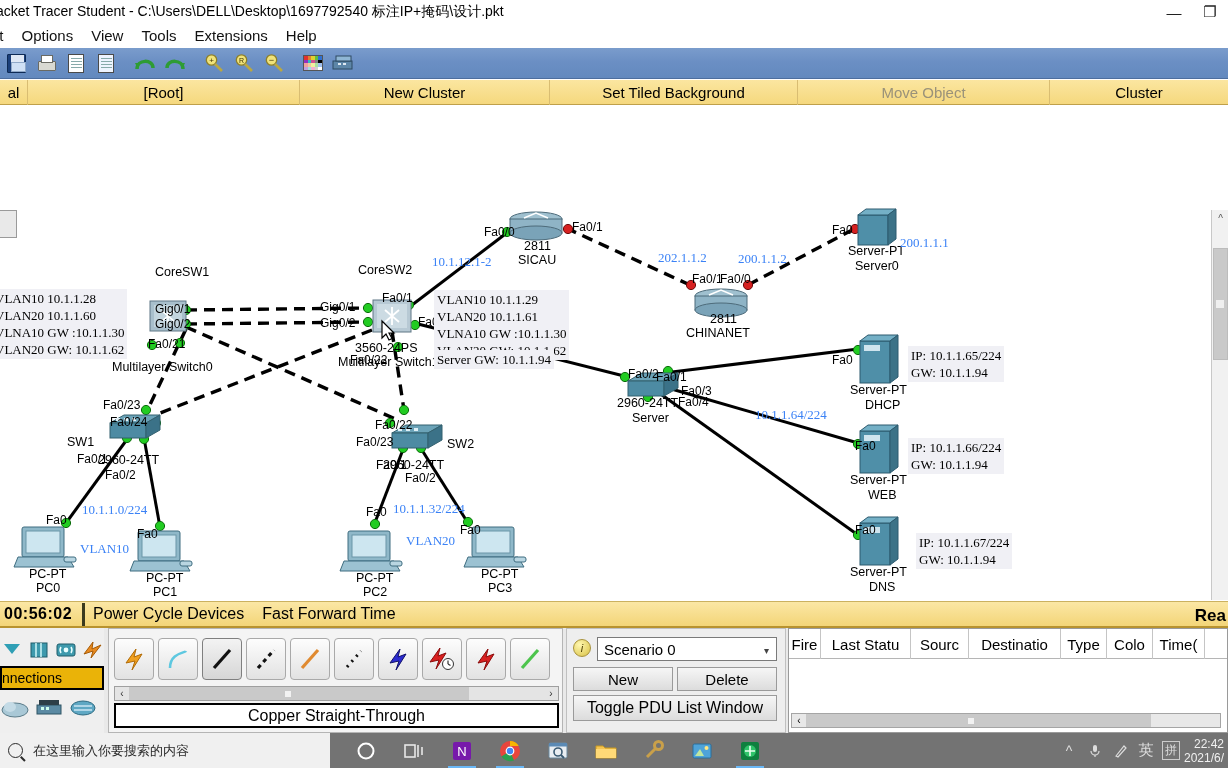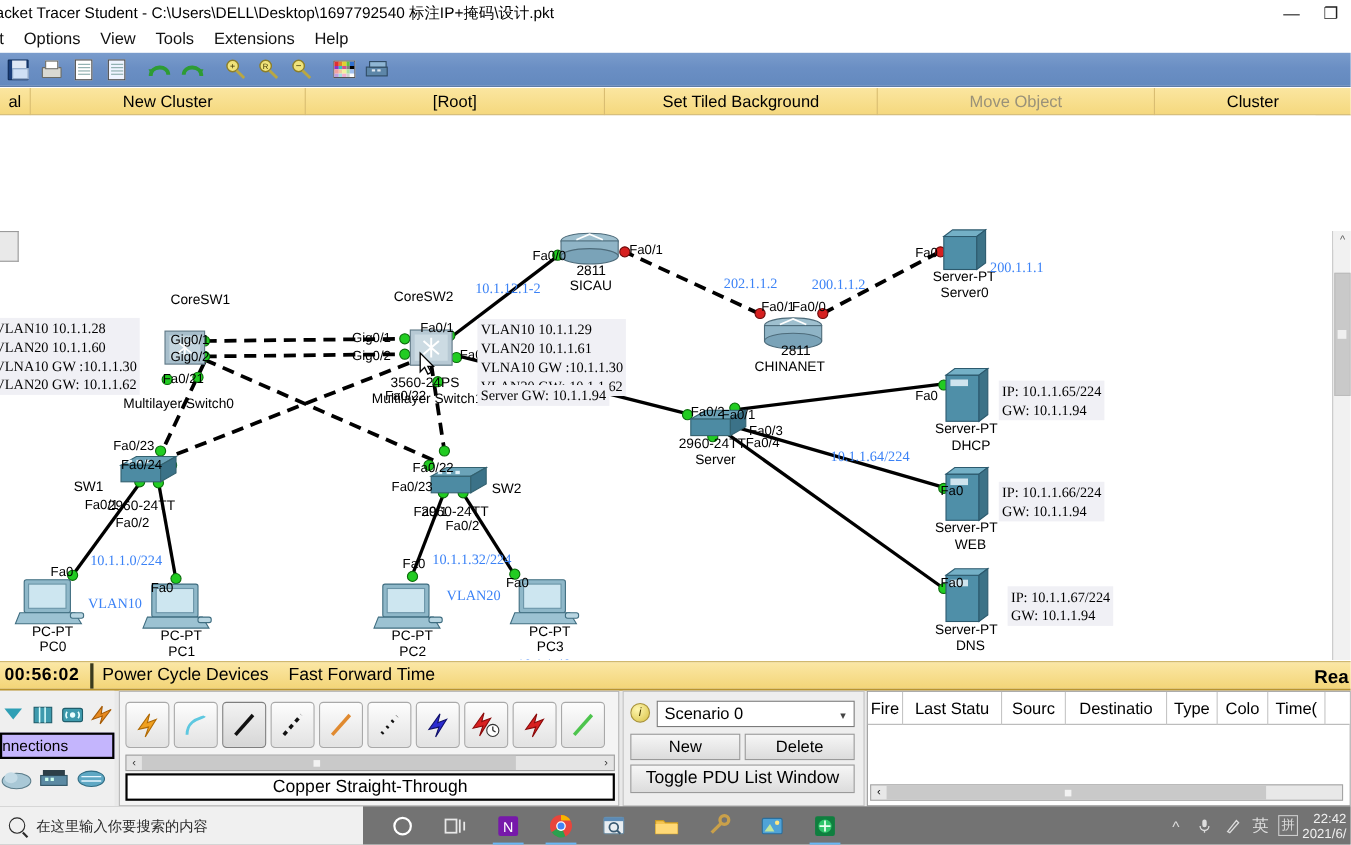--- a/index.html
+++ b/index.html
@@ -130,21 +130,21 @@
   
   #bottom{
     position:absolute; left:0; top:628px; width:1228px; height:105px;
     background:#e9e9e9;
   }
 
   
   #devbox{ position:absolute;left:0;top:0;width:104px;height:105px;background:#efefef;}
   #devrow1{position:absolute;left:0;top:8px;width:104px;height:28px;display:flex;align-items:center;}
   #devrow1 .d{width:24px;height:24px;margin-right:3px;position:relative;}
-  #devlabelbox{position:absolute;left:0;top:38px;width:104px;height:24px;background:#c4b5fd;border:2px solid #000;
+  #devlabelbox{position:absolute;left:0;top:38px;width:104px;height:24px;background:#eab308;border:2px solid #000;
      display:flex;align-items:center;font-size:14px;text-align:center;}
   #devrow2{position:absolute;left:0;top:66px;width:104px;height:28px;display:flex;align-items:center;}
   #devrow2 .d{width:30px;height:22px;margin-right:4px;position:relative;}
 
   
   #connpanel{
     position:absolute;left:108px;top:0;width:455px;height:105px;background:#f4f4f4;
     border:1px solid #b5b5b5;
   }
   #connGrid{ position:absolute;left:5px;top:6px;width:445px;height:48px;display:flex;align-items:center;}
@@ -336,22 +336,22 @@
           <rect x="4" y="1" width="15" height="5" fill="#8fb6d4" stroke="#2e4a63"></rect>
           <rect x="6" y="8" width="3" height="2" fill="#dfe9f2"></rect>
           <rect x="11" y="8" width="3" height="2" fill="#dfe9f2"></rect>
         </svg>
     </span>
   </div>
 </div>
 
 <div id="clusterbar">
   <div class="cell" style="width:28px">al</div>
+  <div class="cell" style="width:272px">[Root]</div>
   <div class="cell" style="width:250px">New Cluster</div>
-  <div class="cell" style="width:272px">[Root]</div>
   <div class="cell" style="width:248px">Set Tiled Background</div>
   <div class="cell dim" style="width:252px">Move Object</div>
   <div class="cell" style="width:178px;border-right:none">Cluster</div>
 </div>
 
 <div id="canvasWrap">
   <div id="canvas">
     <svg width="1196" height="478">
 
       <g stroke="#000" stroke-width="3.4" stroke-dasharray="11,7" fill="none">

